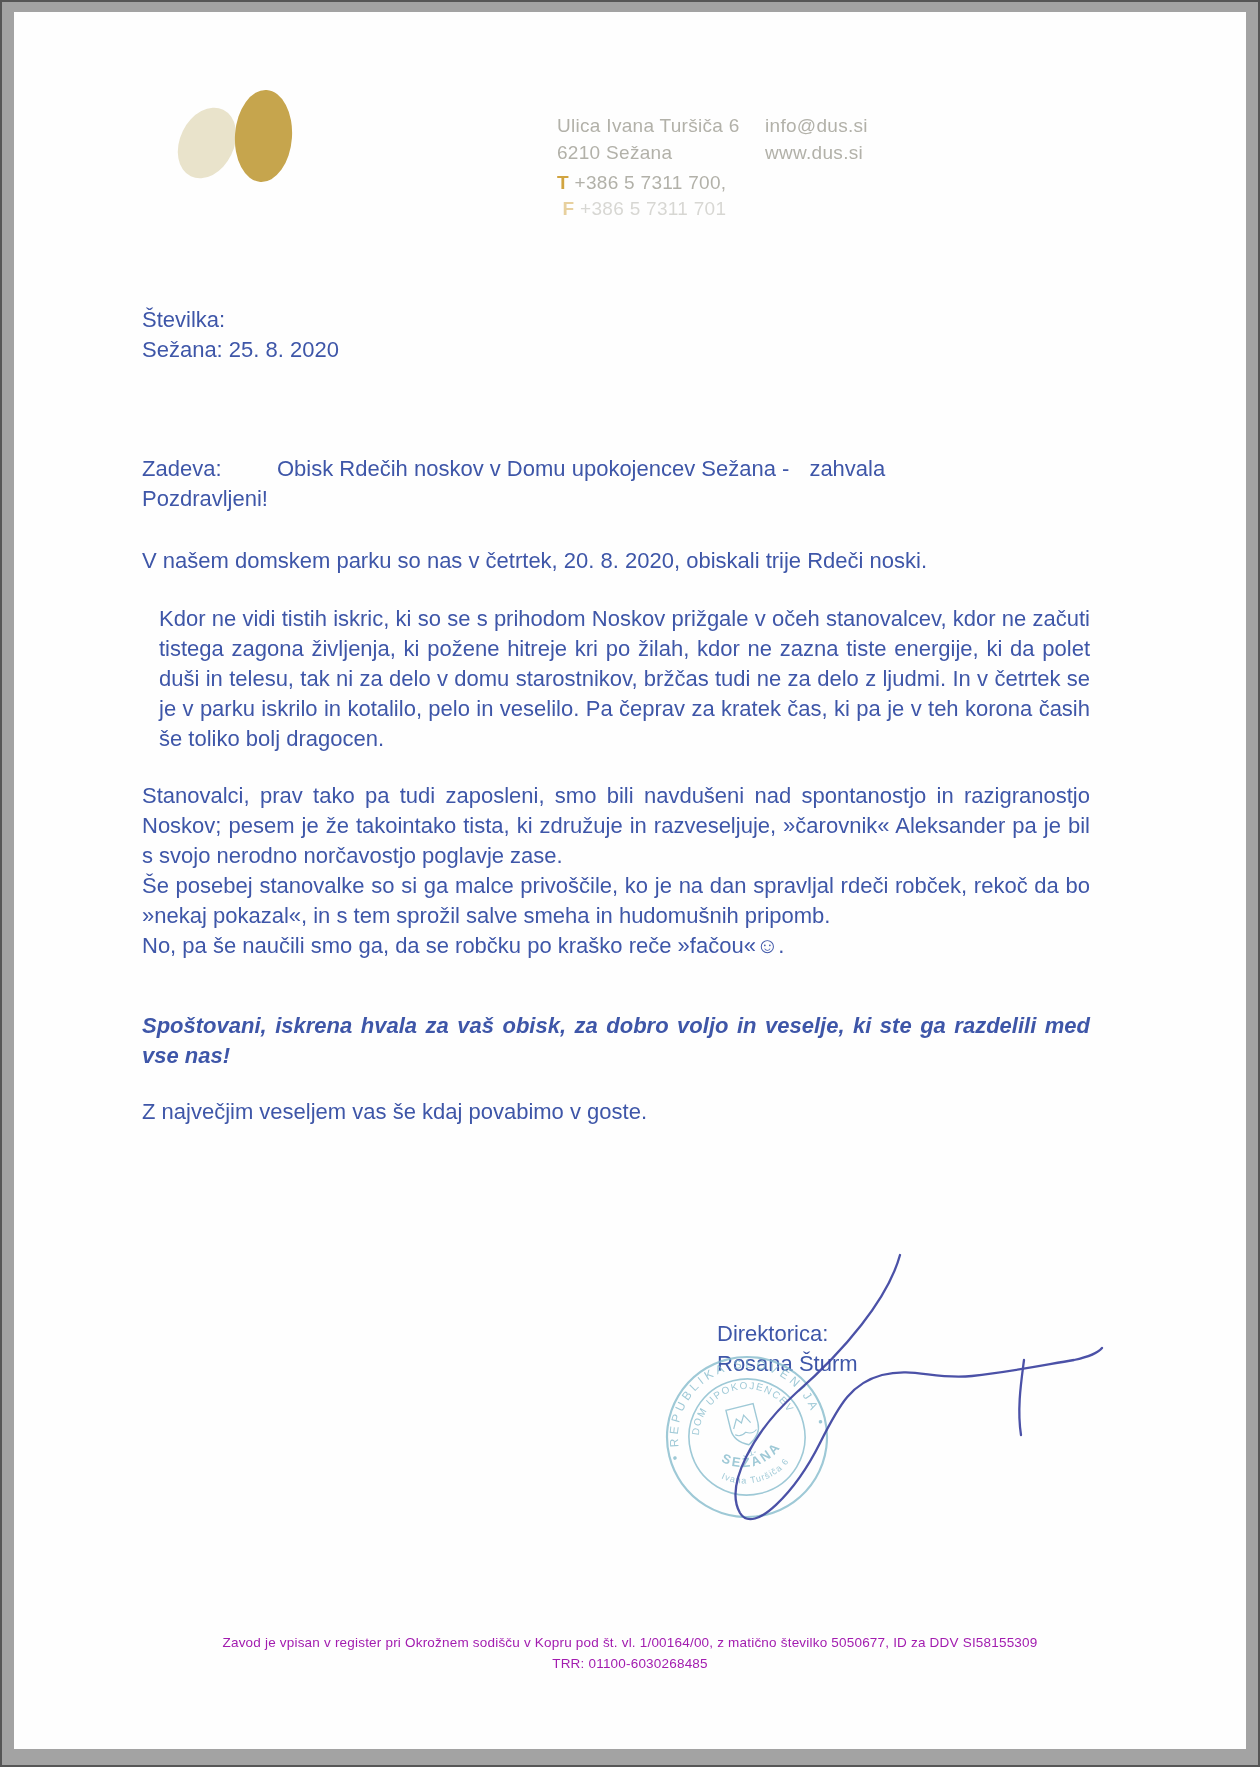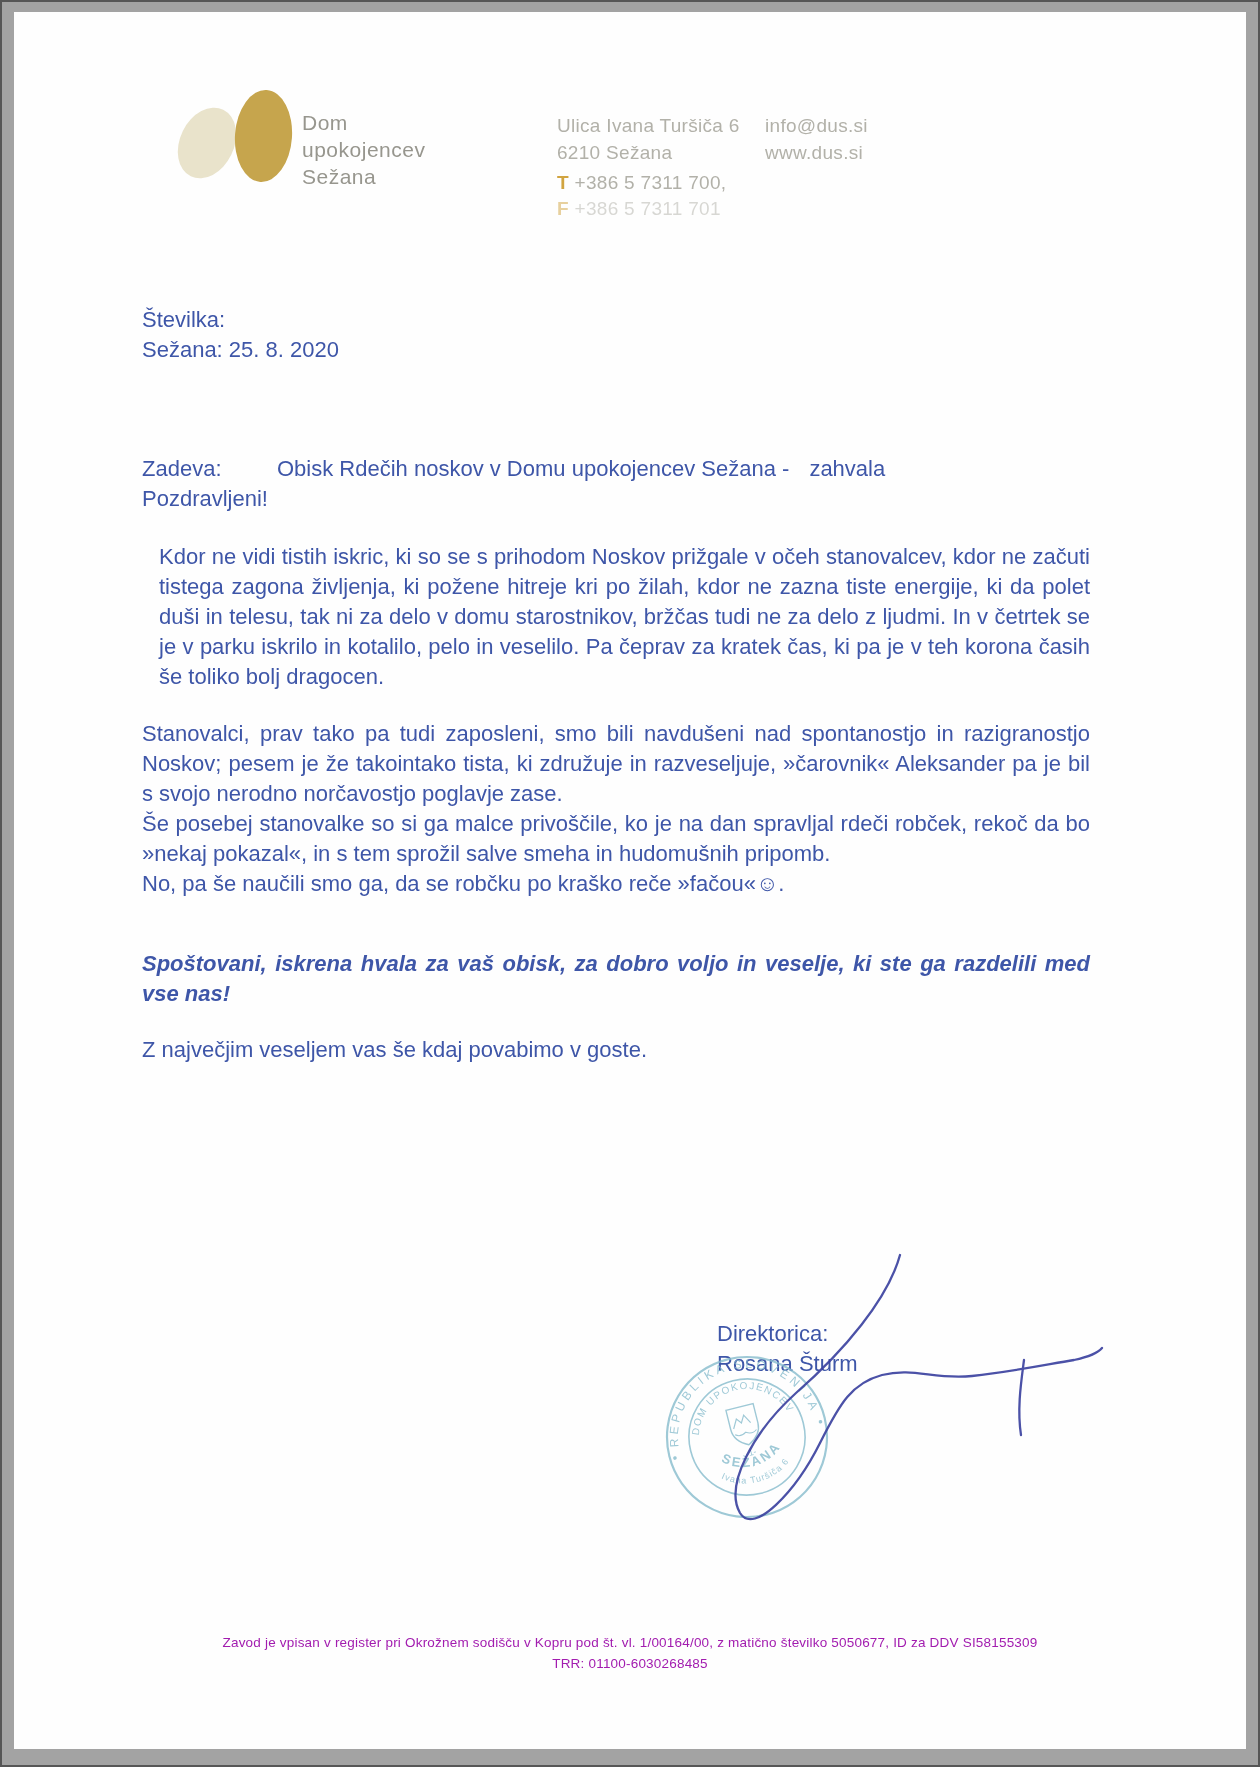--- a/index.html
+++ b/index.html
@@ -21,21 +21,21 @@
     background:#e9e3cb;transform:rotate(26deg);
   }
   .logo .ell-right{
     position:absolute;left:55px;top:0;width:57px;height:92px;border-radius:50%;
     background:#c6a54d;transform:rotate(4deg);
   }
   .orgname{position:absolute;left:288px;top:97px;color:#97968e;font-size:21px;line-height:27px;letter-spacing:.5px;}
   .lh-col{position:absolute;color:#b2b1a9;font-size:19px;line-height:27px;letter-spacing:.3px;}
   .addr{left:543px;top:100px;}
   .phones{left:543px;top:158px;font-size:19px;line-height:26px;}
-  .phones .f-line{opacity:.5;}
+  .phones .f-line{opacity:.5;text-align:right;}
   .gold{color:#d1a440;font-weight:bold;}
   .web{left:751px;top:100px;}
   
   .doc{
     position:absolute;left:128px;top:293px;width:948px;
     color:#3e56a8;font-size:22px;line-height:30px;
   }
   .doc .meta{margin:0;}
   .subject{margin-top:89px;}
   .subject .lbl{display:inline-block;width:135px;}
@@ -62,25 +62,20 @@
 <body>
 
 <div class="frame">
   <div class="page">
 
     <div class="logo">
       <div class="ell-left"></div>
       <div class="ell-right"></div>
     </div>
 
-    <div class="orgname">
-      <div>Dom</div>
-      <div>upokojencev</div>
-      <div>Sežana</div>
-    </div>
 
     <div class="lh-col addr">
       <div>Ulica Ivana Turšiča 6</div>
       <div>6210 Sežana</div>
     </div>
 
     <div class="lh-col phones">
       <div><span class="gold">T</span> <span>+386 5 7311 700,</span></div>
       <div class="f-line"><span class="gold">F</span> <span>+386 5 7311 701</span></div>
     </div>
@@ -95,20 +90,21 @@
         <div>Številka:</div>
         <div>Sežana: 25. 8. 2020</div>
       </div>
 
       <div class="subject">
         <span class="lbl">Zadeva:</span><span>Obisk Rdečih noskov v Domu upokojencev Sežana -</span><span class="bold">zahvala</span>
       </div>
 
       <div class="saluto">Pozdravljeni!</div>
 
+      <div class="p1">V našem domskem parku so nas v četrtek, 20. 8. 2020, obiskali trije Rdeči noski.</div>
 
       <div class="p2">Kdor ne vidi tistih iskric, ki so se s prihodom Noskov prižgale v očeh stanovalcev, kdor ne začuti tistega zagona življenja, ki požene hitreje kri po žilah, kdor ne zazna tiste energije, ki da polet duši in telesu, tak ni za delo v domu starostnikov, bržčas tudi ne za delo z ljudmi. In v četrtek se je v parku iskrilo in kotalilo, pelo in veselilo. Pa čeprav za kratek čas, ki pa je v teh korona časih še toliko bolj dragocen.</div>
 
 
       <div class="p4">
         <div class="just">Stanovalci, prav tako pa tudi zaposleni, smo bili navdušeni nad spontanostjo in razigranostjo Noskov; pesem je že takointako tista, ki združuje in razveseljuje, »čarovnik« Aleksander pa je bil s svojo nerodno norčavostjo poglavje zase.</div>
         <div class="just">Še posebej stanovalke so si ga malce privoščile, ko je na dan spravljal rdeči robček, rekoč da bo »nekaj pokazal«, in s tem sprožil salve smeha in hudomušnih pripomb.</div>
         <div>No, pa še naučili smo ga, da se robčku po kraško reče »fačou«☺.</div>
       </div>
 

